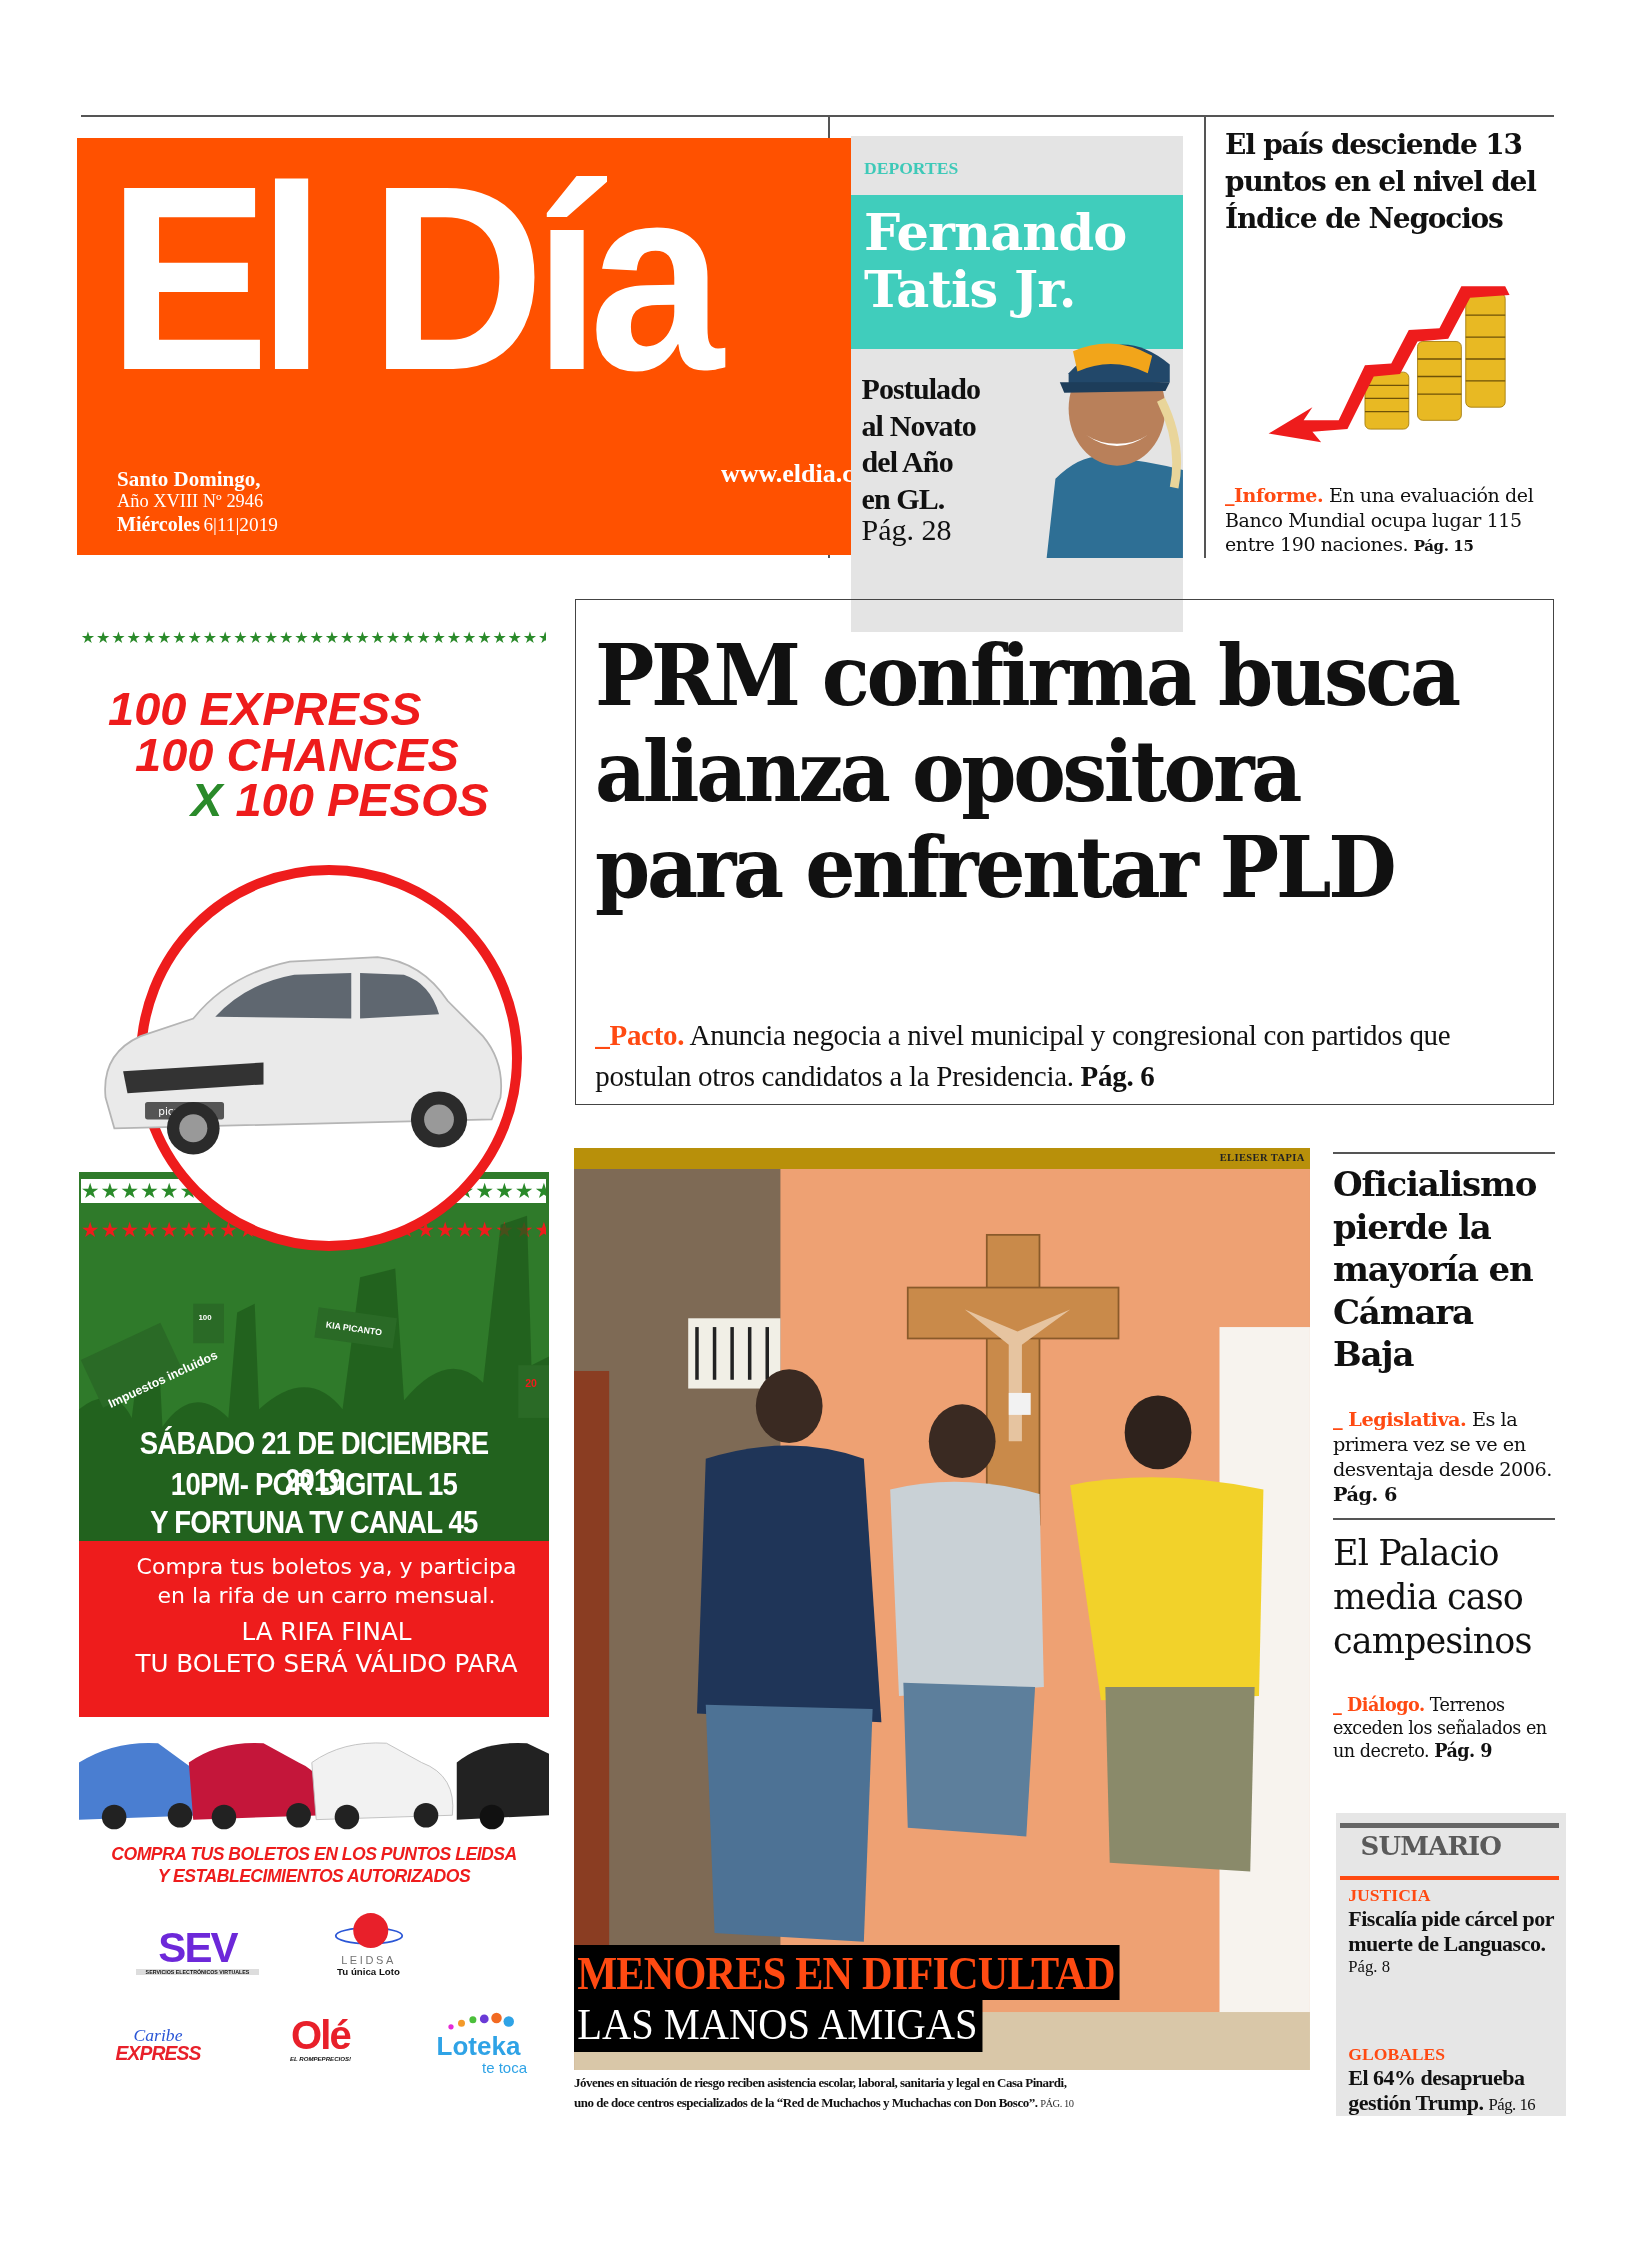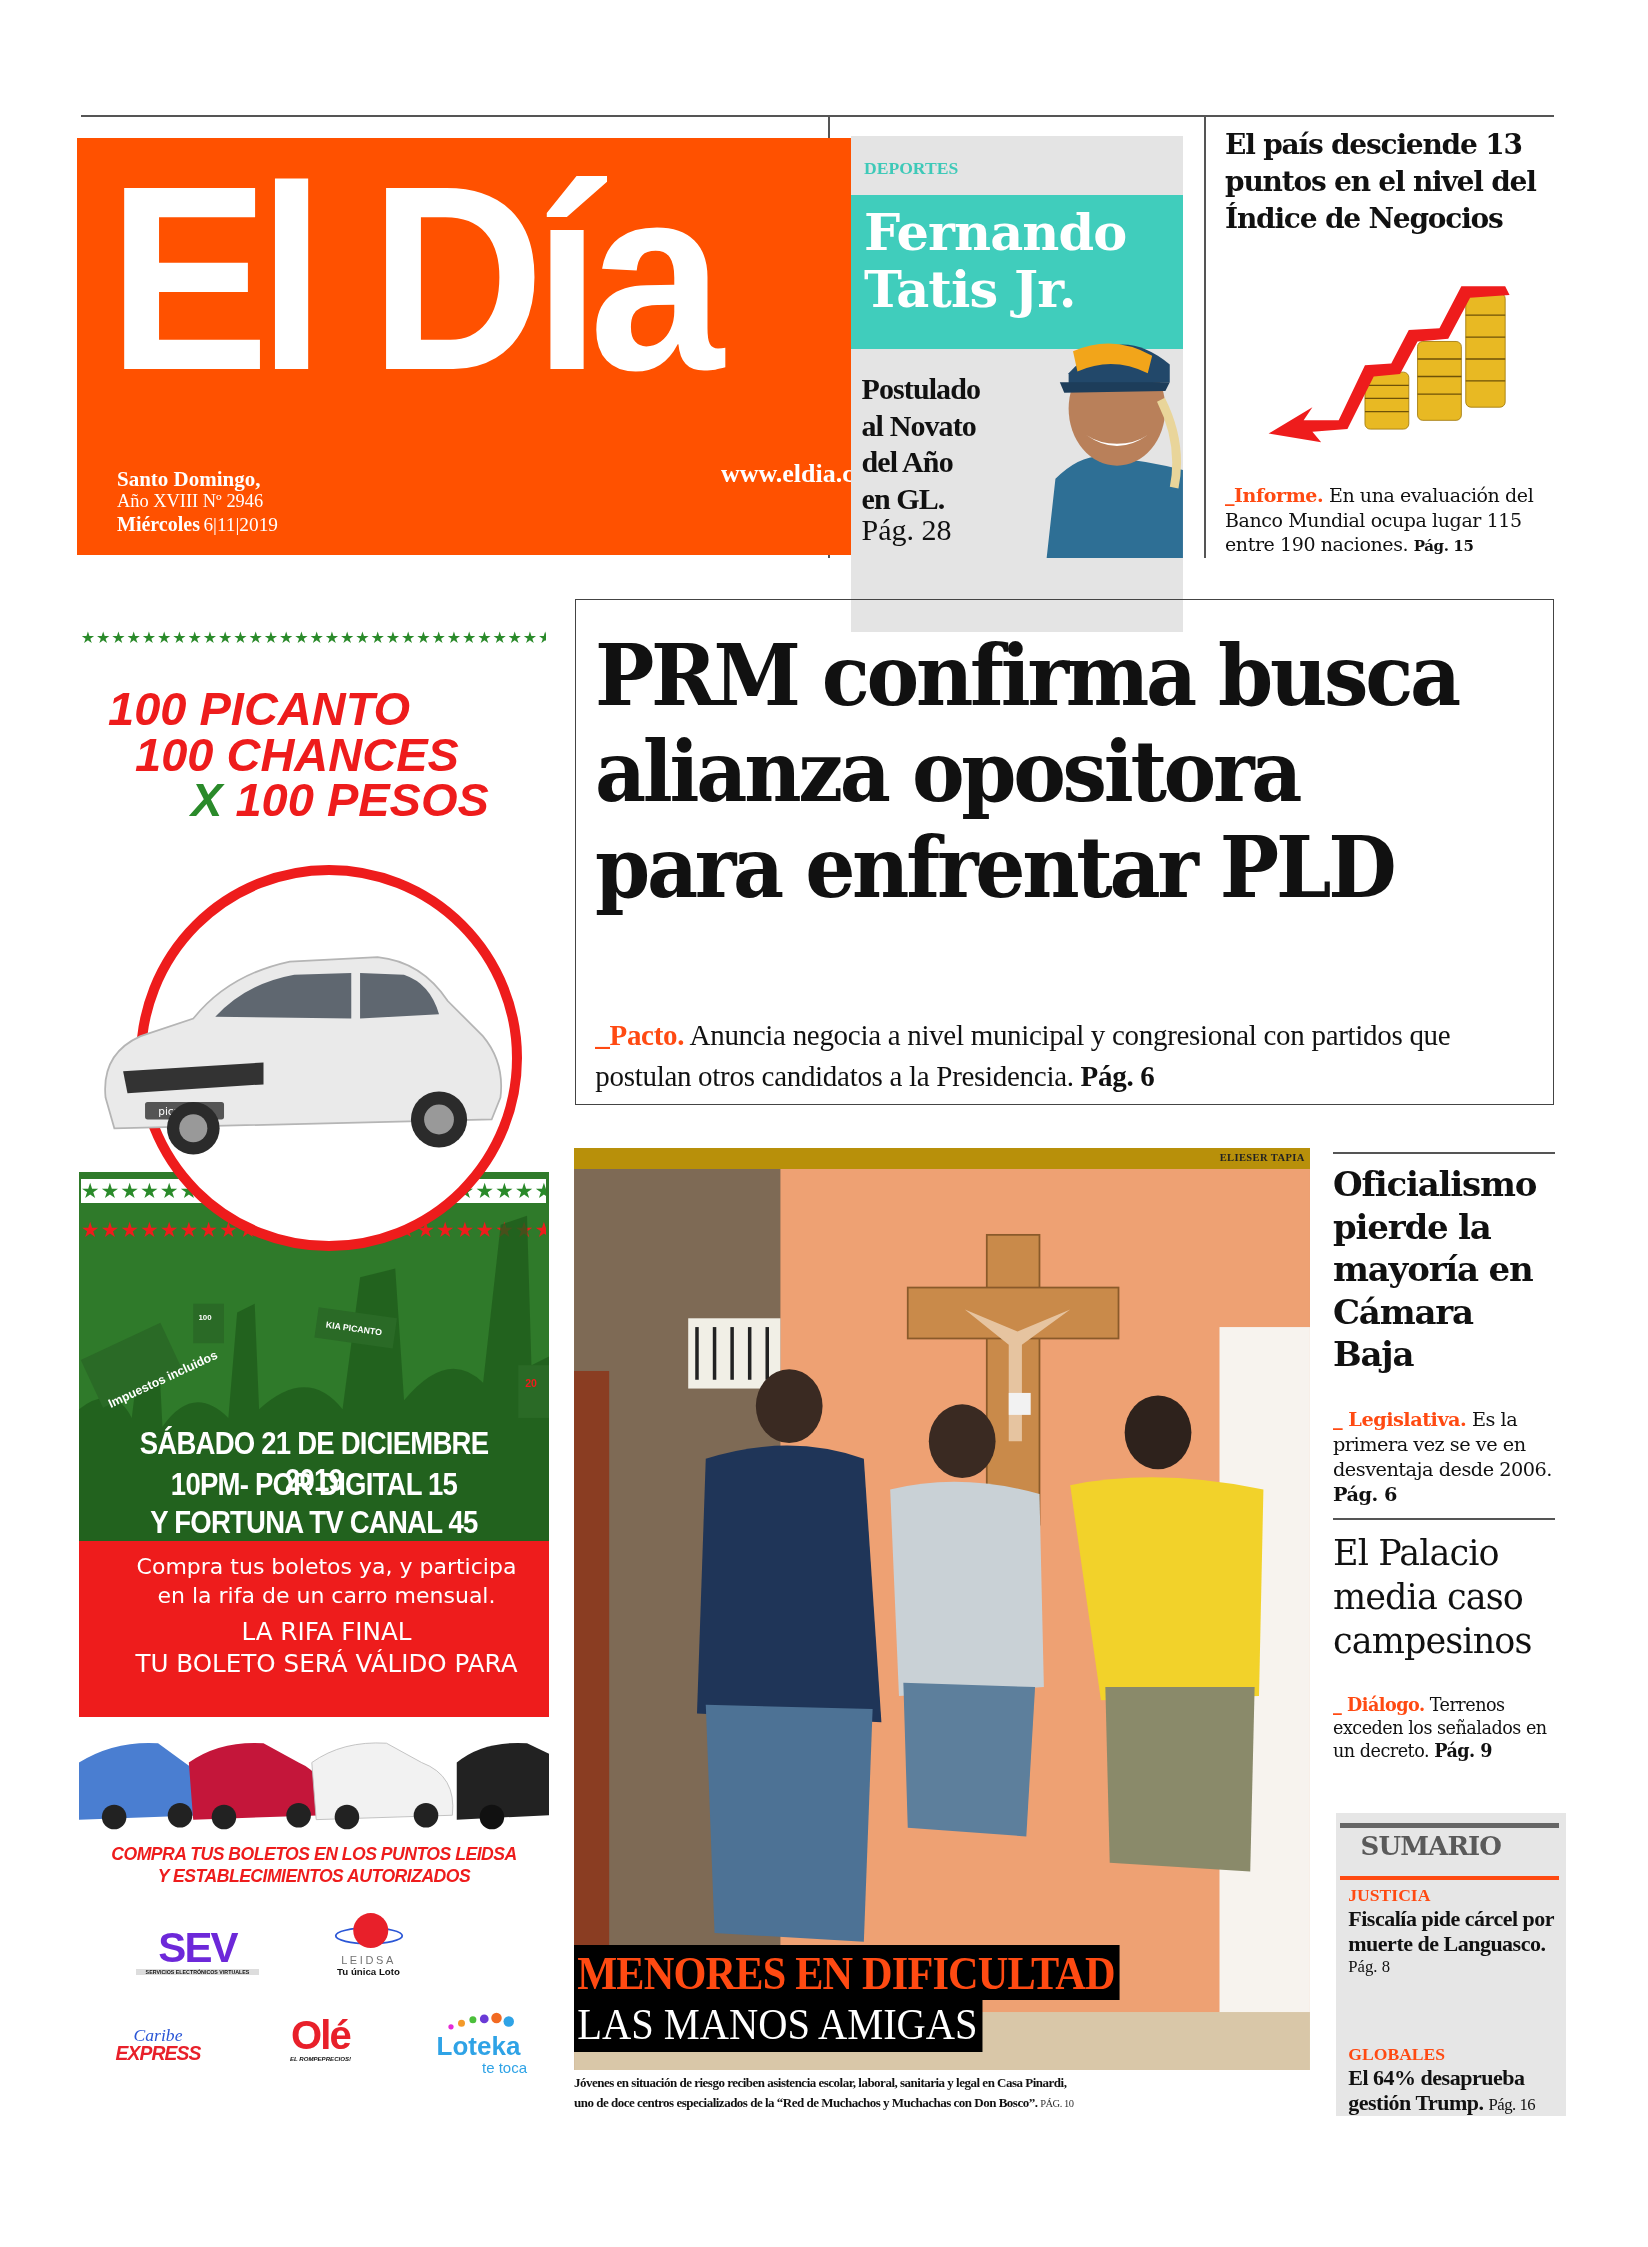--- a/index.html
+++ b/index.html
@@ -166,21 +166,21 @@
     <div>alianza opositora</div>
     <div>para enfrentar PLD</div>
   </h1>
   <div class="dek">
     <span class="tag">Pacto.</span><span> Anuncia negocia a nivel municipal y congresional con partidos que postulan otros candidatos a la Presidencia. </span><span class="pg">Pág. 6</span>
   </div>
 </div>
 
 <div class="abs ad">
   <div class="stars" style="left:1.8px; top:0; width:465px; color:#2a8a2a;">★★★★★★★★★★★★★★★★★★★★★★★★★★★★★★★★★★★★</div>
-  <div class="promo" style="left:29px; top:57px;">100 PICANTO</div>
+  <div class="promo" style="left:29px; top:57px;">100 EXPRESS</div>
   <div class="promo" style="left:56px; top:103px;">100 CHANCES</div>
   <div class="promo" style="left:112px; top:148px;">
     <span style="color:#2a8a2a">X</span>
     <span>100 PESOS</span>
   </div>
 
   <div class="green">
     <div class="stars" style="left:1.8px; top:7px; width:465px; color:#2a8a2a; background:#fff; font-size:21px;">★★★★★★★★★★★★★★★★★★★★★★★★★★★★</div>
     <div class="stars" style="left:1.8px; top:46px; width:465px; color:#ee1c1c; font-size:21px;">★★★★★★★★★★★★★★★★★★★★★★★★★★★★</div>
     <svg class="abs" style="left:0; top:35px;" width="470" height="334" viewBox="0 0 535 380">

